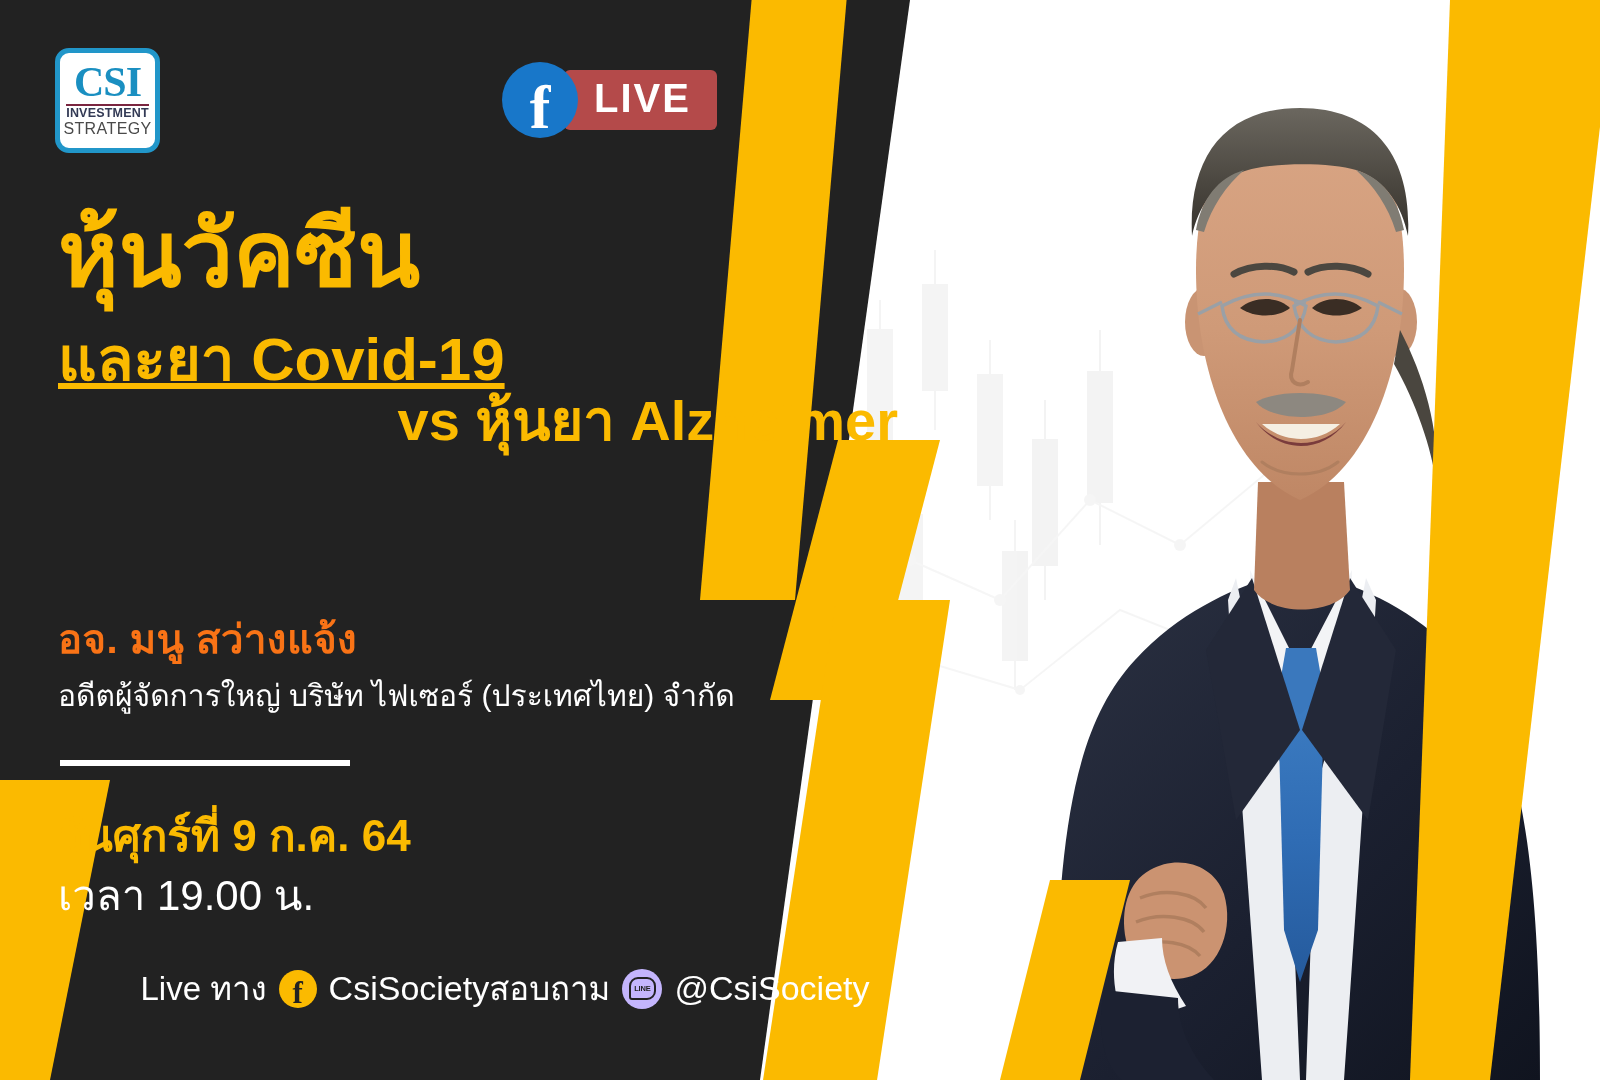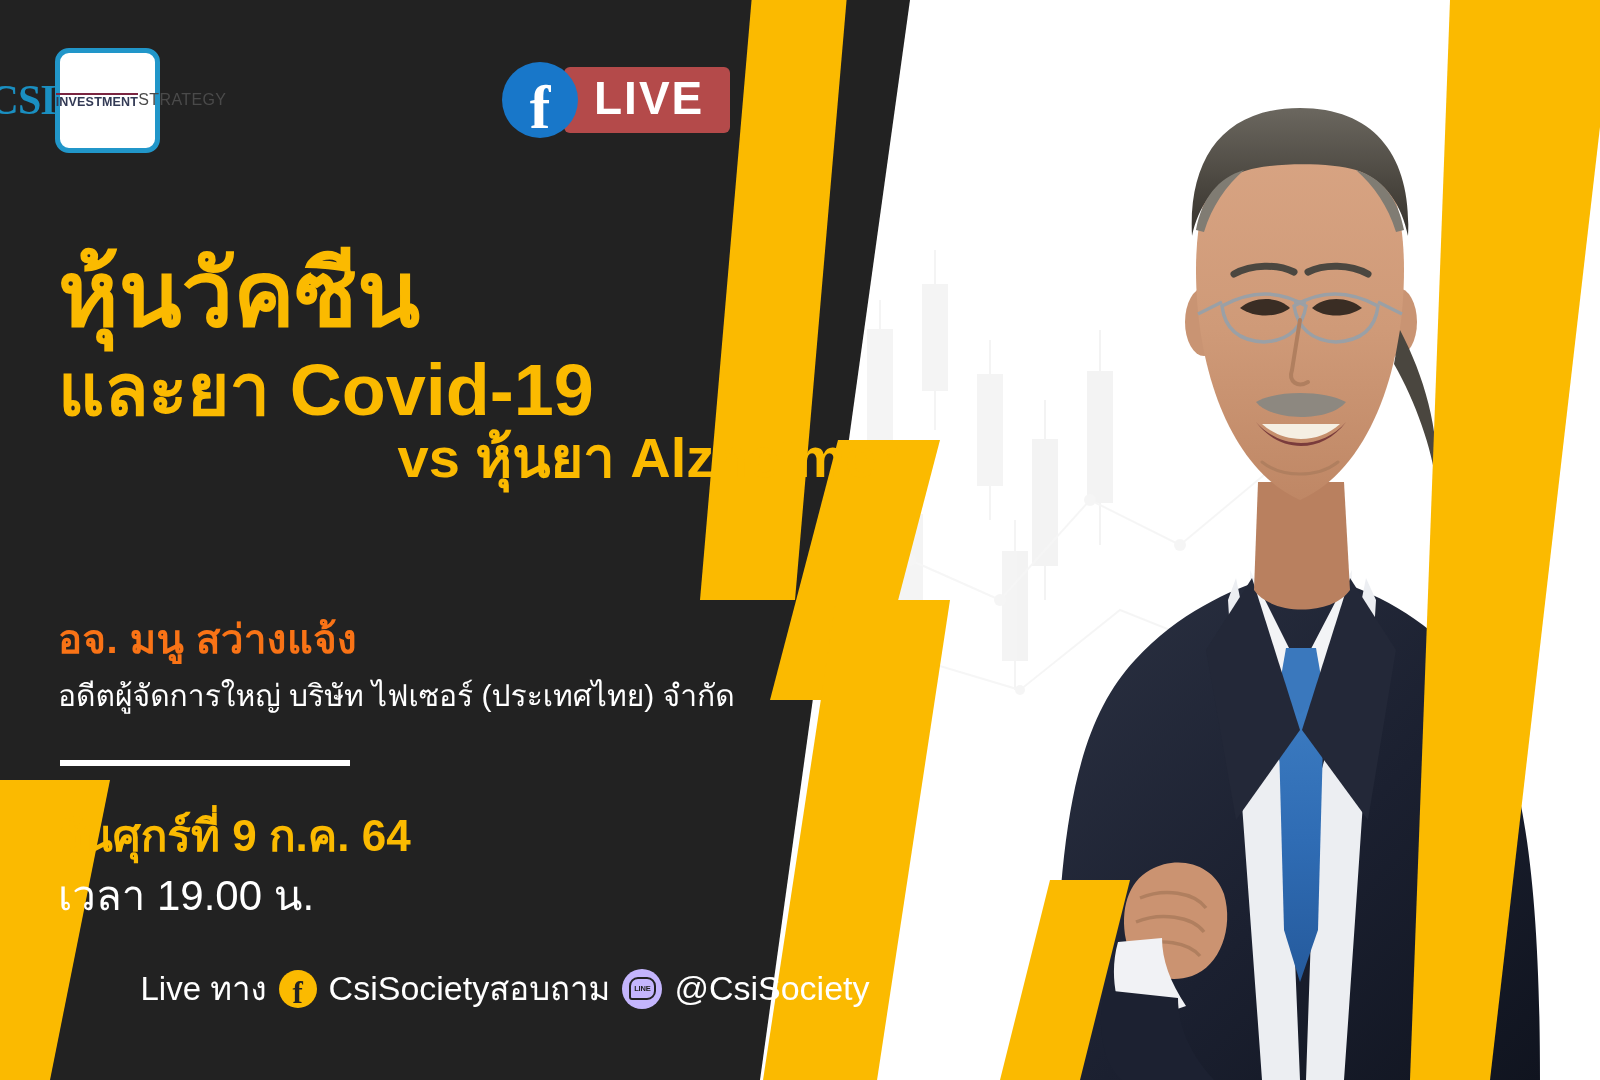--- a/index.html
+++ b/index.html
@@ -73,21 +73,21 @@
     clip-path: polygon(70px 0, 230px 0, 230px 40px, 110px 1080px, 30px 1080px);
   }
 
   
   .logo {
     position:absolute; left:55px; top:48px;
     width:105px; height:105px;
     background:#ffffff;
     border:5px solid #2196c9;
     border-radius:14px;
-    display:flex; flex-direction:row;
+    display:flex; flex-direction:column;
     align-items:center; justify-content:center;
     padding-top:0;
   }
   .logo-csi {
     font-size:42px; font-weight:bold; color:#1a8fc1;
     line-height:0.95; letter-spacing:-1px;
     font-family:"Liberation Serif",serif;
   }
   .logo-sub1 {
     font-size:12.5px; font-weight:bold; color:#333a55;
@@ -111,42 +111,41 @@
     position:relative; z-index:2;
   }
   .fb-f {
     color:#ffffff; font-size:62px; font-weight:bold;
     font-family:"Liberation Serif",serif;
     line-height:1; margin-top:14px;
   }
   .live-box {
     background:#b44a4a;
     color:#ffffff;
-    font-size:46px; font-weight:bold;
+    font-size:40px; font-weight:bold;
     letter-spacing:2px;
     padding:6px 26px 10px 30px;
     border-radius:6px;
     margin-left:-14px;
     line-height:1.1;
   }
 
   
   .headline {
     position:absolute; left:58px; top:206px;
     width:840px;
   }
   .h-line {
     color:#FBBA00;
     font-weight:bold;
     line-height:1.06;
     white-space:nowrap;
-    margin-top:40px;
   }
   .h1 { font-size:92px; }
-  .h2 { font-size:72px; margin-top:8px; }
+  .h2 { font-size:60px; margin-top:24px;text-decoration:underline; }
   .h3 { font-size:56px; margin-top:0;text-align:right; }
 
   
   .speaker-name {
     position:absolute; left:58px; top:607px;
     color:#f97316; font-size:40px; font-weight:bold;
     letter-spacing:0.5px;
   }
   .speaker-role {
     position:absolute; left:58px; top:672px;

